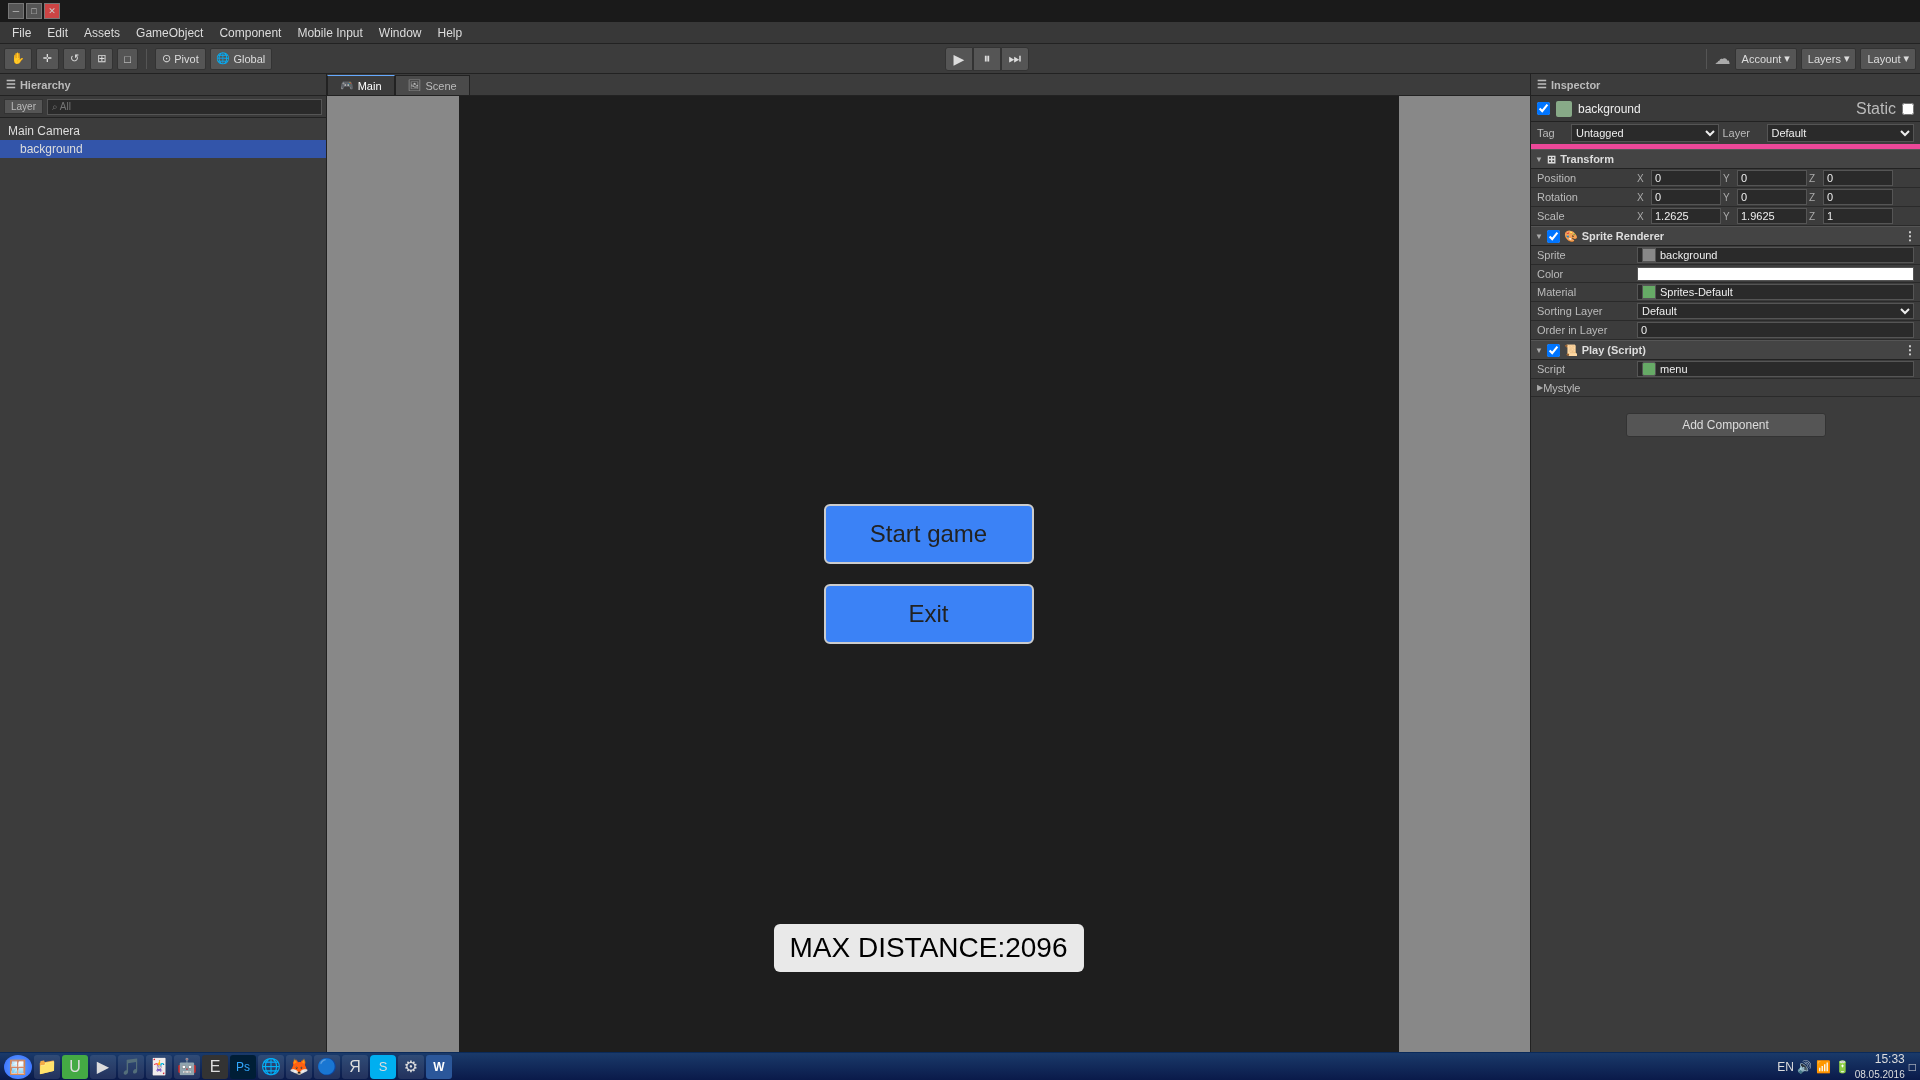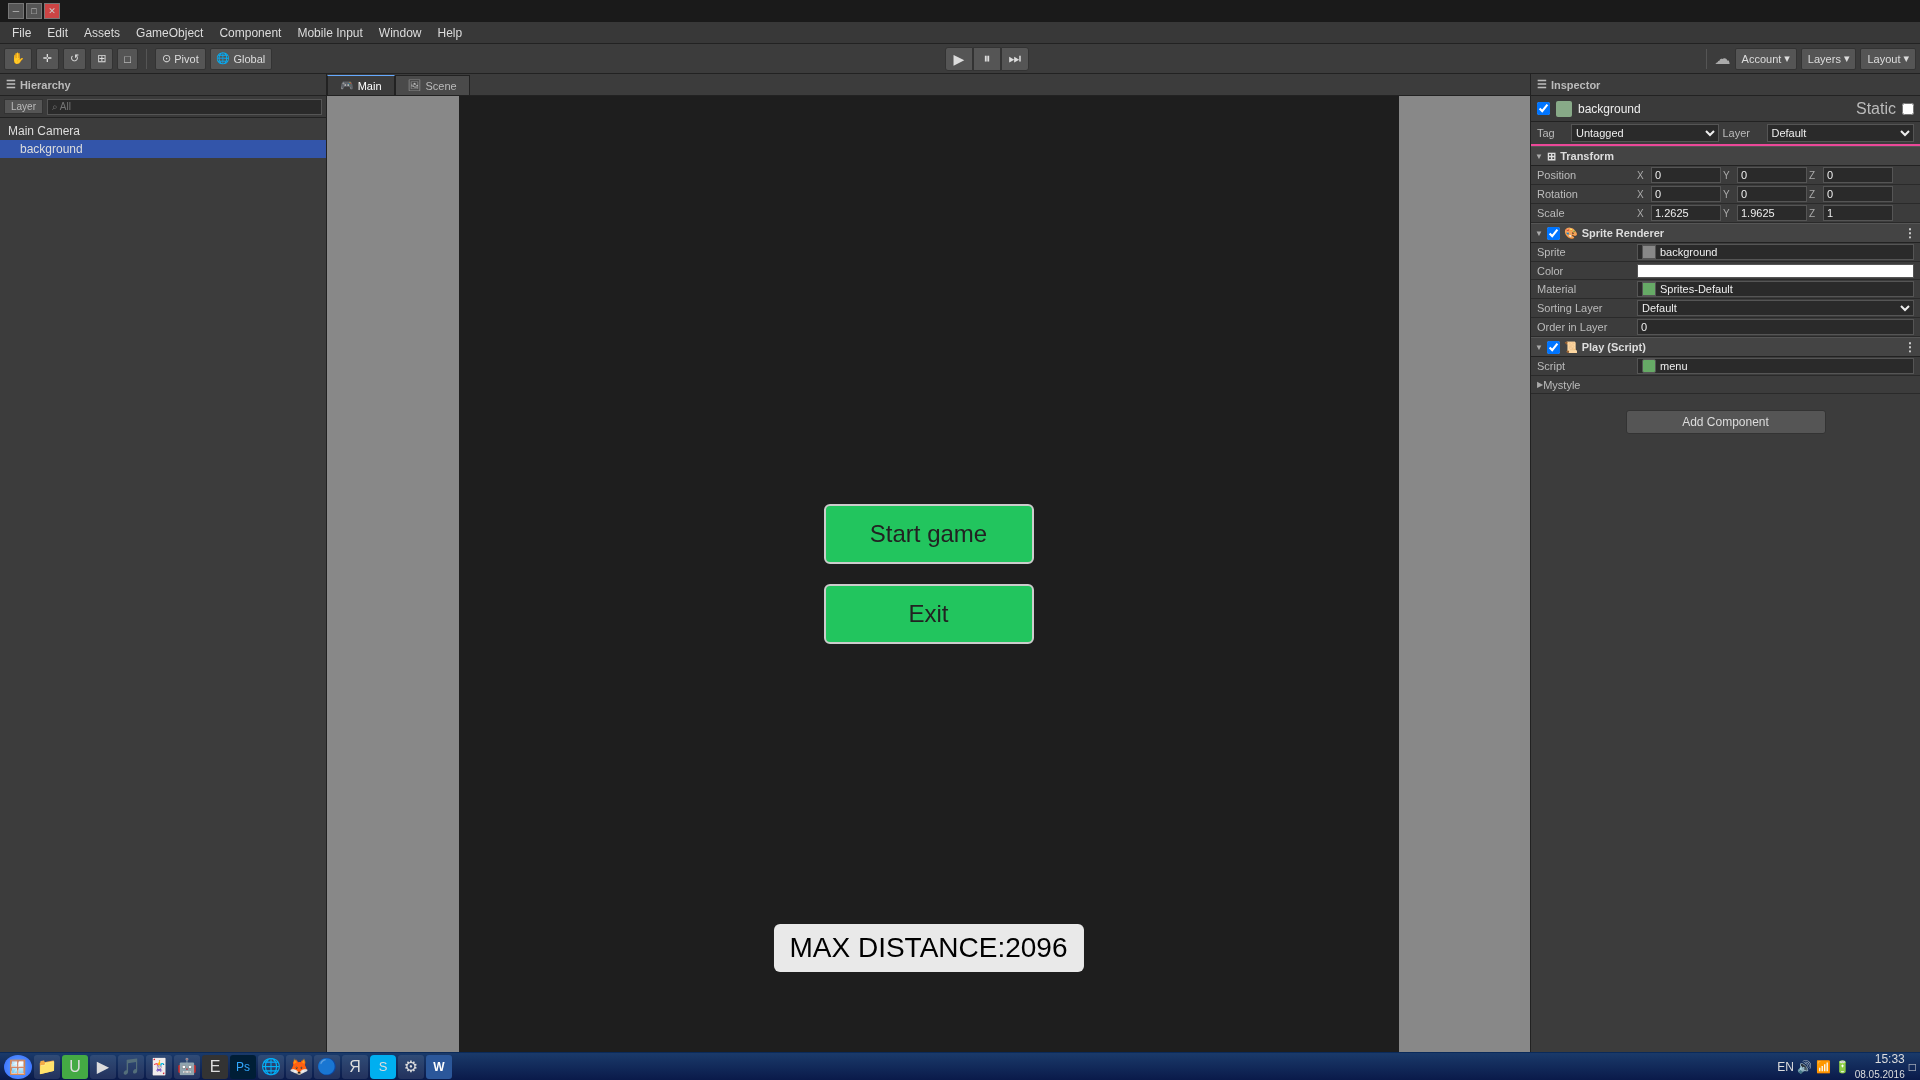--- a/index.html
+++ b/index.html
@@ -217,21 +217,21 @@
       background: #1e1e1e;
       position: relative;
       display: flex;
       flex-direction: column;
       align-items: center;
       justify-content: center;
     }
     .game-btn {
       width: 210px;
       height: 60px;
-      background: #22c55e;
+      background: #3b82f6;
       border: 2px solid #ccc;
       border-radius: 6px;
       font-size: 24px;
       color: #222;
       margin: 10px 0;
       display: flex;
       align-items: center;
       justify-content: center;
       cursor: pointer;
     }
@@ -327,21 +327,21 @@
       font-size: 11px;
       font-weight: bold;
       color: #ddd;
       gap: 4px;
     }
 
     .tag-row {
       display: flex;
       align-items: center;
       padding: 2px 6px;
-      border-bottom: 2px solid #ec4899;
+      border-bottom: 5px solid #ec4899;
       gap: 4px;
     }
     .tag-label { font-size: 11px; color: #bbb; width: 30px; }
     .tag-select {
       background: #2a2a2a;
       border: 1px solid #555;
       color: #eee;
       font-size: 11px;
       height: 18px;
       flex: 1;

